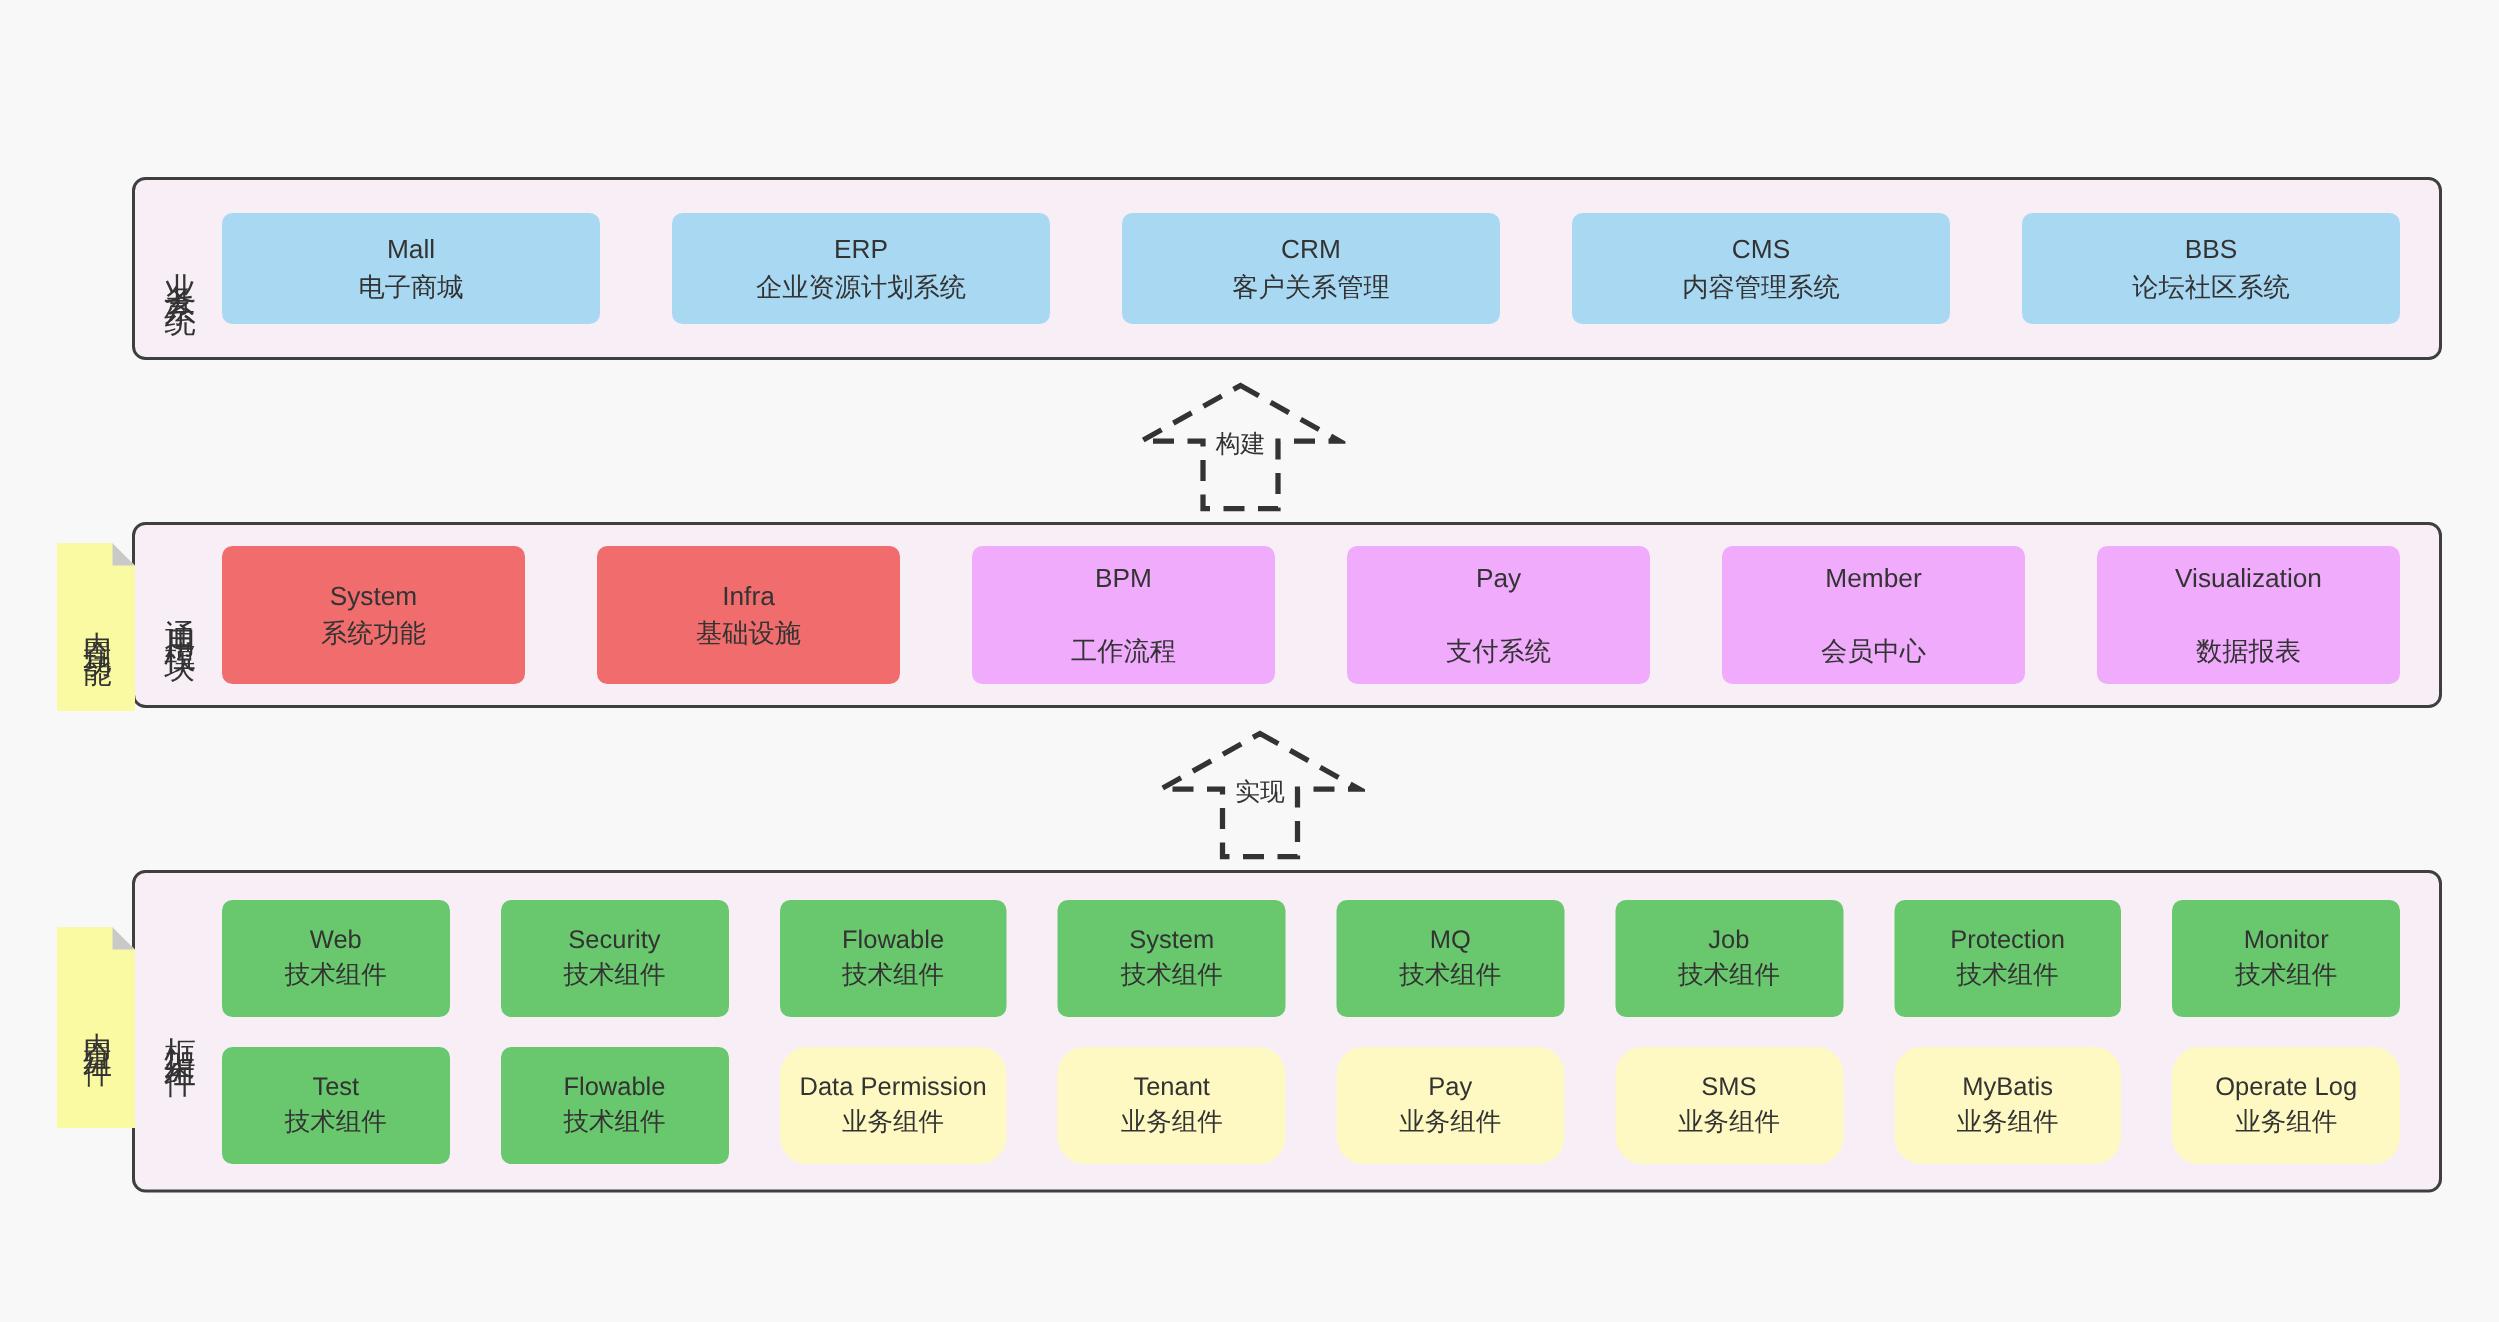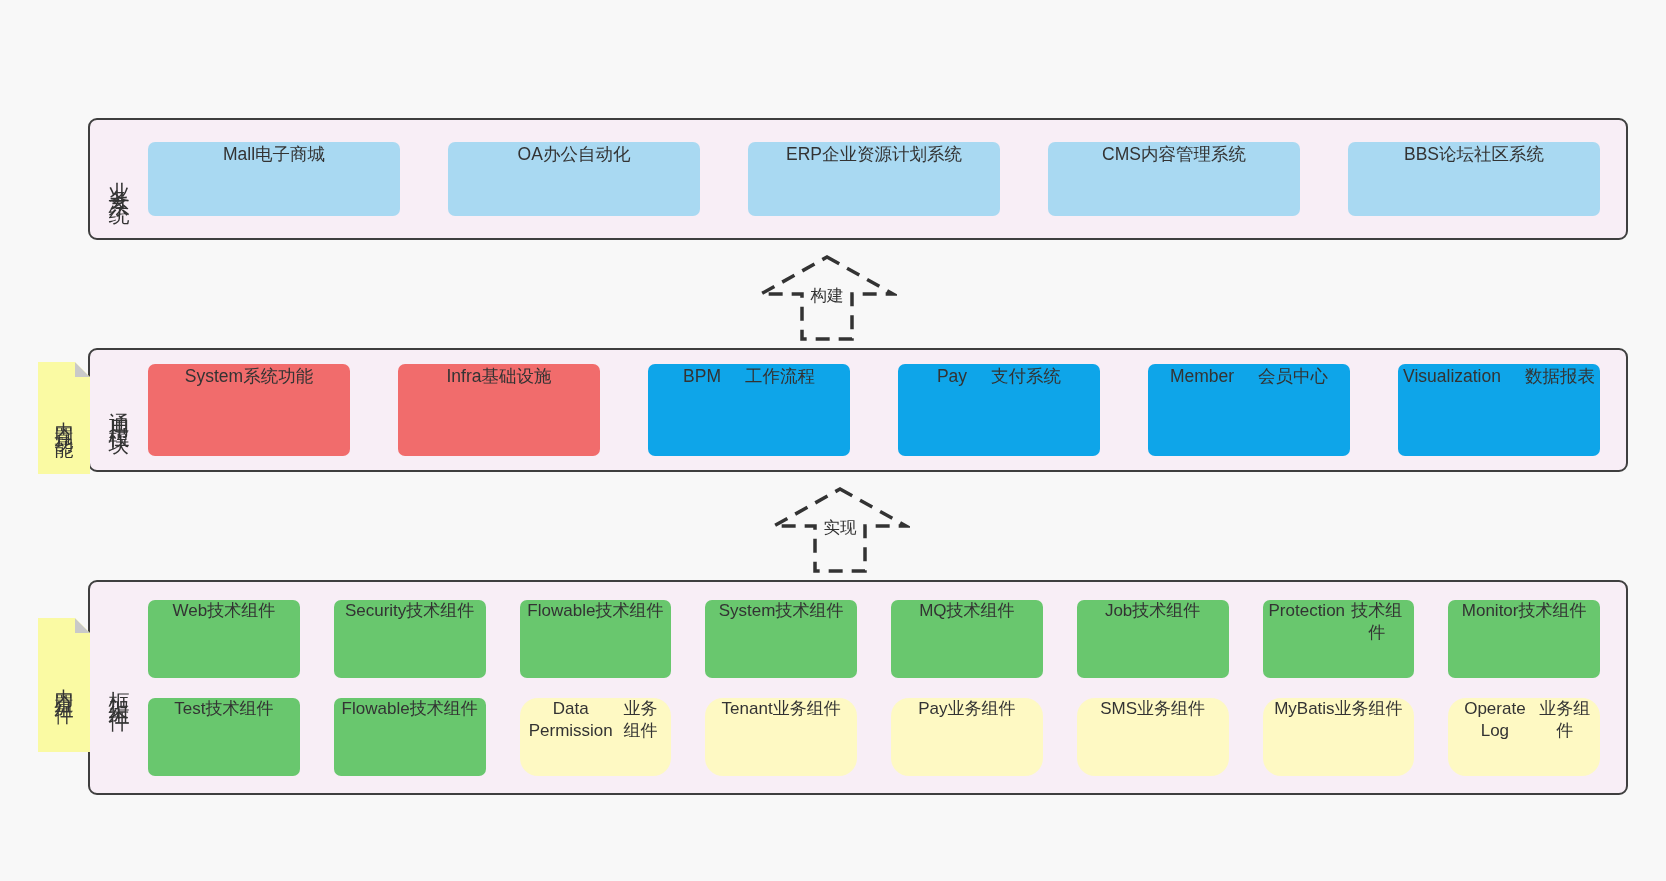--- a/index.html
+++ b/index.html
@@ -40,22 +40,22 @@
   }
   .box-row {
     flex:1;
     display:flex;
     align-items:center;
     gap:48px;
     padding-right:26px;
   }
   .box {
     display:flex;
-    flex-direction:row;
-    align-items:flex-start;
+    flex-direction:column;
+    align-items:center;
     justify-content:center;
     border-radius:7px;
     text-align:center;
     line-height:1.45;
     font-size:17.5px;
     color:#333333;
   }
   .box-row .box { flex:1; height:74px; }
   .panel-modules .box-row .box { height:92px; }
 
@@ -65,21 +65,21 @@
     grid-template-columns:repeat(8,1fr);
     column-gap:34px;
     row-gap:20px;
     align-content:center;
     padding-right:26px;
   }
   .grid .box { height:78px; font-size:17px; line-height:1.32; padding:0 6px; }
 
   .c-blue       { background:#a9d9f2; }
   .c-red        { background:#f16c6c; }
-  .c-pink       { background:#0ea5e9;gap:24px; }
+  .c-pink       { background:#f0abfc;gap:24px; }
   .c-green      { background:#69c76e; }
   .c-lightgreen { background:#fef9c3;border-radius:18px; }
 
   .note {
     position:absolute;
     left:38px;
     width:52px;
     background:#fafaa3;
     clip-path:polygon(0 0, calc(100% - 15px) 0, 100% 15px, 100% 100%, 0 100%);
     display:flex;
@@ -130,26 +130,26 @@
 <body>
 
 <div class="panel panel-business">
   <div class="v-label">业务系统</div>
   <div class="box-row">
     <div class="box c-blue">
       <div>Mall</div>
       <div>电子商城</div>
     </div>
     <div class="box c-blue">
-      <div>OA</div>
-      <div>办公自动化</div>
-    </div>
-    <div class="box c-blue">
       <div>ERP</div>
       <div>企业资源计划系统</div>
+    </div>
+    <div class="box c-blue">
+      <div>CRM</div>
+      <div>客户关系管理</div>
     </div>
     <div class="box c-blue">
       <div>CMS</div>
       <div>内容管理系统</div>
     </div>
     <div class="box c-blue">
       <div>BBS</div>
       <div>论坛社区系统</div>
     </div>
   </div>

